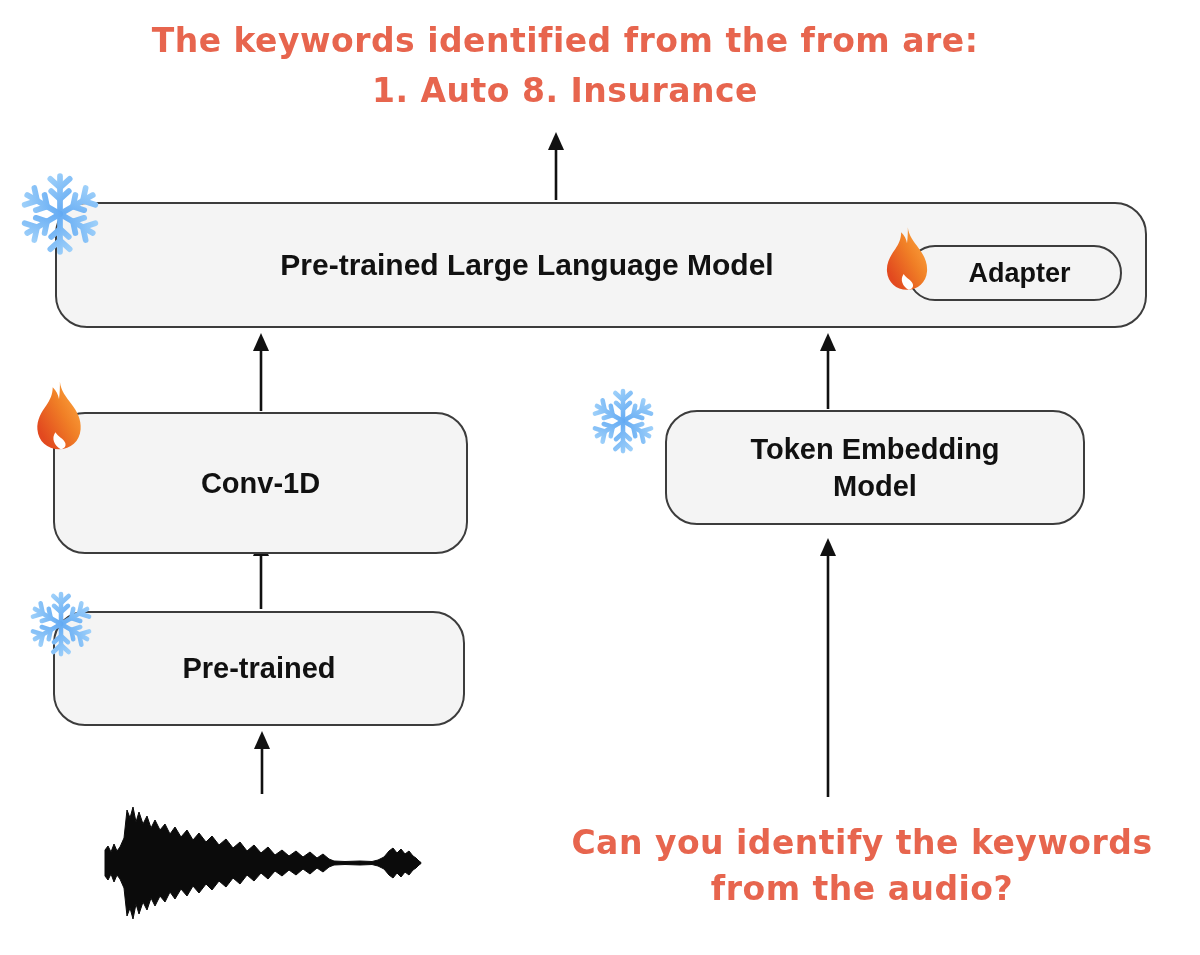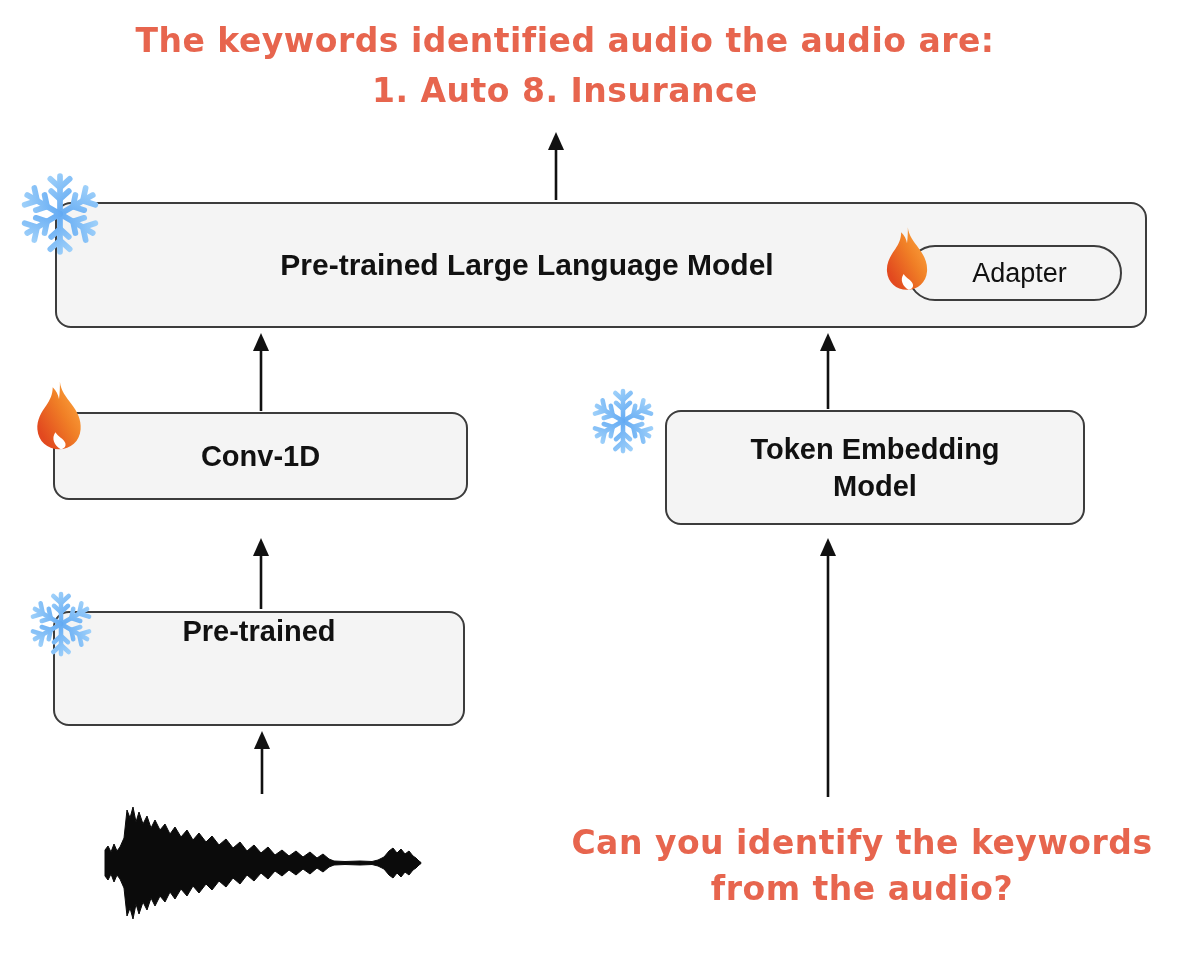--- a/index.html
+++ b/index.html
@@ -9,39 +9,39 @@
   }
   .caption{
     position:absolute;text-align:center;color:#E7654E;
     font-family:"DejaVu Sans",sans-serif;font-weight:700;
     font-size:33px;line-height:50px;letter-spacing:0.5px;
   }
   .caption-top{left:65px;top:16px;width:1000px;}
   .caption-bottom{left:512px;top:820px;width:700px;line-height:46px;}
   .box{
     position:absolute;background:#F4F4F4;border:2.5px solid #3C3C3C;
-    border-radius:16px;box-sizing:border-box;
+    border-radius:32px;box-sizing:border-box;
     display:flex;flex-direction:column;justify-content:center;align-items:center;
     color:#111111;font-weight:700;
   }
   .box-llm{left:55px;top:202px;width:1092px;height:126px;}
   .llm-label-wrap{
     position:absolute;left:90px;top:0;width:760px;height:100%;
     display:flex;align-items:center;justify-content:center;
     font-size:30px;font-weight:700;color:#111;
   }
   .adapter{
     position:absolute;left:850px;top:41px;width:215px;height:56px;
     background:#F4F4F4;border:2.5px solid #3C3C3C;border-radius:28px;
     box-sizing:border-box;display:flex;align-items:center;justify-content:center;
-    font-size:27px;font-weight:400;color:#111;padding-left:10px;
+    font-size:27px;font-weight:700;color:#111;padding-left:10px;
   }
-  .box-conv{left:53px;top:412px;width:415px;height:88px;font-size:29px;line-height:37px;}
+  .box-conv{left:53px;top:412px;width:415px;height:142px;font-size:29px;line-height:37px;}
   .box-token{left:617px;top:410px;width:420px;height:115px;font-size:29px;line-height:37px;margin-left:48px;}
-  .box-audio{left:53px;top:611px;width:412px;height:115px;font-size:29px;line-height:37px;justify-content:space-between;}
+  .box-audio{left:53px;top:611px;width:412px;height:115px;font-size:29px;line-height:37px;}
   .overlay{position:absolute;left:0;top:0;width:1200px;height:955px;pointer-events:none;}
   .icon{position:absolute;}
 </style>
 </head>
 <body>
 
 <div class="canvas">
 
   <svg width="0" height="0" style="position:absolute">
     <defs>
@@ -72,21 +72,21 @@
         </g>
       </symbol>
       <symbol id="sym-flame" viewBox="0 0 60 80">
         <path fill="url(#flameGrad)" d="M31,2 C32,12 38,19 44,27 C50,35 55,44 54,55 C53,68 43,77 30,77 C17,77 7,68 6,55 C5,44 11,35 16,28 C20,22 23,16 23,8 C27,12 29,16 30,21 C31,14 31,8 31,2 Z"></path>
         <path fill="#ffffff" d="M32,77 C25,73 21,65 26,58 C29,63 35,65 37,70 C38,74 36,76 32,77 Z"></path>
       </symbol>
     </defs>
   </svg>
 
   <div class="caption caption-top">
-    <div>The keywords identified audio the audio are:</div>
+    <div>The keywords identified from the from are:</div>
     <div>1. Auto 8. Insurance</div>
   </div>
 
   <svg class="overlay">
     <g stroke="#111111" stroke-width="2.6" fill="#111111">
       <g>
         <line x1="556" y1="200" x2="556" y2="146"></line>
         <polygon points="548,150 564,150 556,132" stroke="none"></polygon>
       </g>
       <g>

